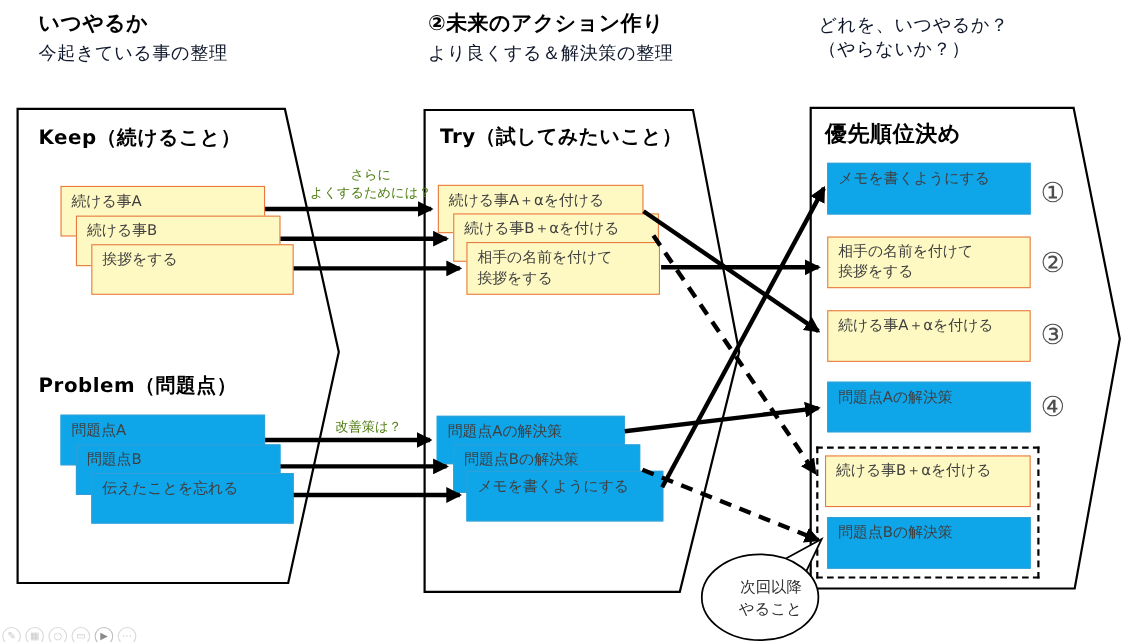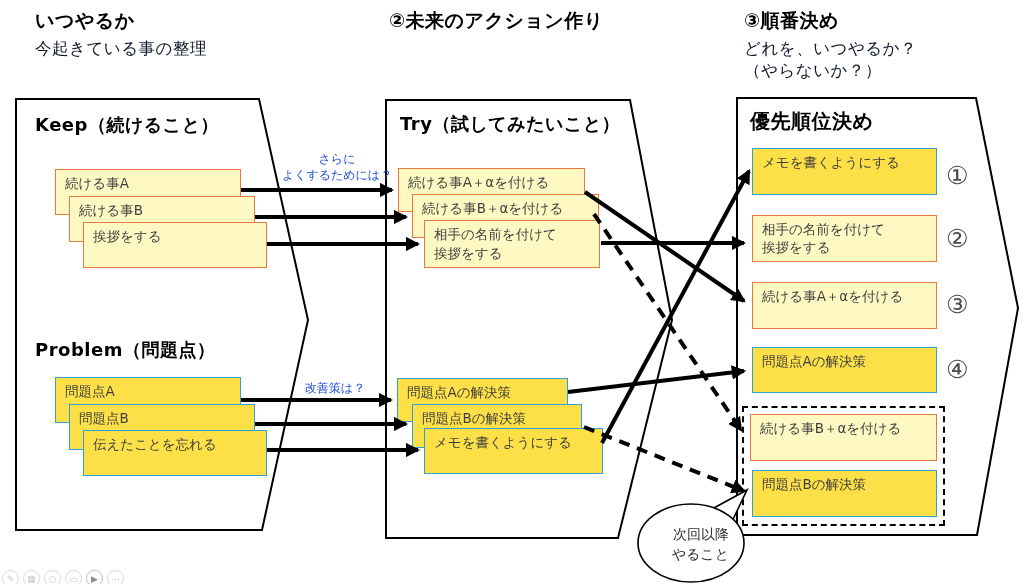--- a/index.html
+++ b/index.html
@@ -12,23 +12,23 @@
   svg.layer { position:absolute; left:0; top:0; width:1024px; height:584px; pointer-events:none; }
   .hdr-title { font-size:19px; font-weight:bold; color:#000; letter-spacing:0.5px; }
   .hdr-sub { font-size:16.5px; color:#0f172a; margin-top:4px; letter-spacing:0.5px; }
   .panel-title { position:absolute; font-size:18px; font-weight:bold; color:#000; letter-spacing:0.5px; z-index:2; }
   .box {
     position:absolute; z-index:2; padding:4px 9px;
     font-size:13.5px; color:#3f3f3f; line-height:19px;
     border:1.6px solid;
   }
   .orange { background:#fef9c3; border-color:#E9793F; }
-  .blue   { background:#fde047; border-color:#2FA0D8; }
+  .blue   { background:#0ea5e9; border-color:#2FA0D8; }
   .rank { position:absolute; z-index:2; font-size:25px; color:#4d4d4d; line-height:25px; }
-  .arrow-label { position:absolute; z-index:4; font-size:12px; color:#1d4ed8; text-align:center; line-height:16px; }
+  .arrow-label { position:absolute; z-index:4; font-size:12px; color:#4d7c0f; text-align:center; line-height:16px; }
   .dashed-group {
     position:absolute; z-index:1; border:2px dashed #000;
   }
   .bubble-text { position:absolute; z-index:5; font-size:14px; color:#303030; text-align:right; line-height:20px; }
   .footer-icons { position:absolute; left:2px; top:570px; z-index:6; display:flex; gap:4px; }
   .ficon {
     width:17px; height:17px; border-radius:50%; border:1px solid #d9d9d9;
     color:#c9c9c9; font-size:9px; display:flex; align-items:center; justify-content:center;
     background:#fff;
   }
@@ -42,23 +42,23 @@
   <polygon points="386,100 630,100 672,320 618,538 386,538" fill="#ffffff" stroke="#000" stroke-width="2"></polygon>
   <polygon points="737,98 976,98 1018,308 977,535 737,535" fill="#ffffff" stroke="#000" stroke-width="2"></polygon>
 </svg>
 
 <div class="abs" style="left:35px;top:8px">
   <div class="hdr-title">いつやるか</div>
   <div class="hdr-sub">今起きている事の整理</div>
 </div>
 <div class="abs" style="left:389px;top:8px">
   <div class="hdr-title">②未来のアクション作り</div>
+  <div class="hdr-sub">より良くする＆解決策の整理</div>
 </div>
 <div class="abs" style="left:744px;top:8px">
-  <div class="hdr-title">③順番決め</div>
   <div class="hdr-sub">どれを、いつやるか？</div>
   <div class="hdr-sub" style="margin-top:0">（やらないか？）</div>
 </div>
 
 <div class="panel-title" style="left:35px;top:113px">Keep（続けること）</div>
 <div class="panel-title" style="left:35px;top:338px">Problem（問題点）</div>
 <div class="panel-title" style="left:400px;top:112px">Try（試してみたいこと）</div>
 <div class="panel-title" style="left:750px;top:108px;font-size:20px">優先順位決め</div>
 
 <div class="box orange" style="left:55px;top:169px;width:186px;height:46px">続ける事A</div>

